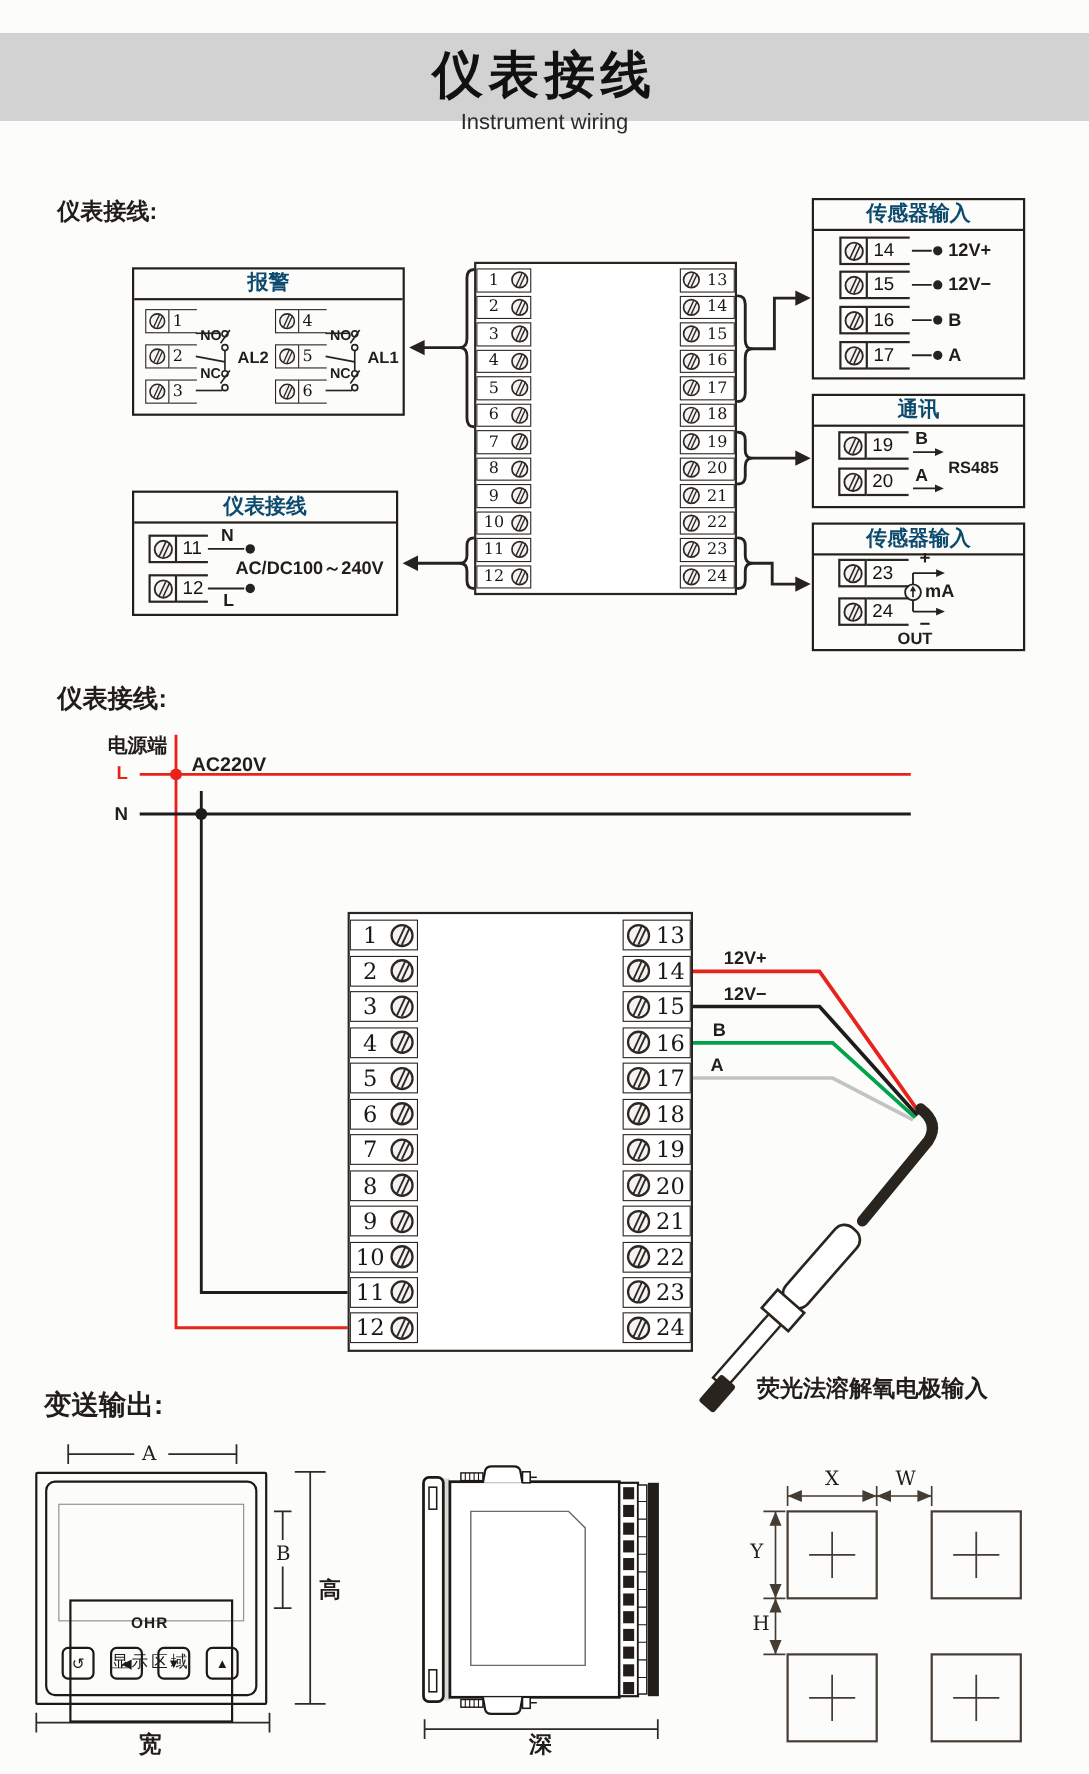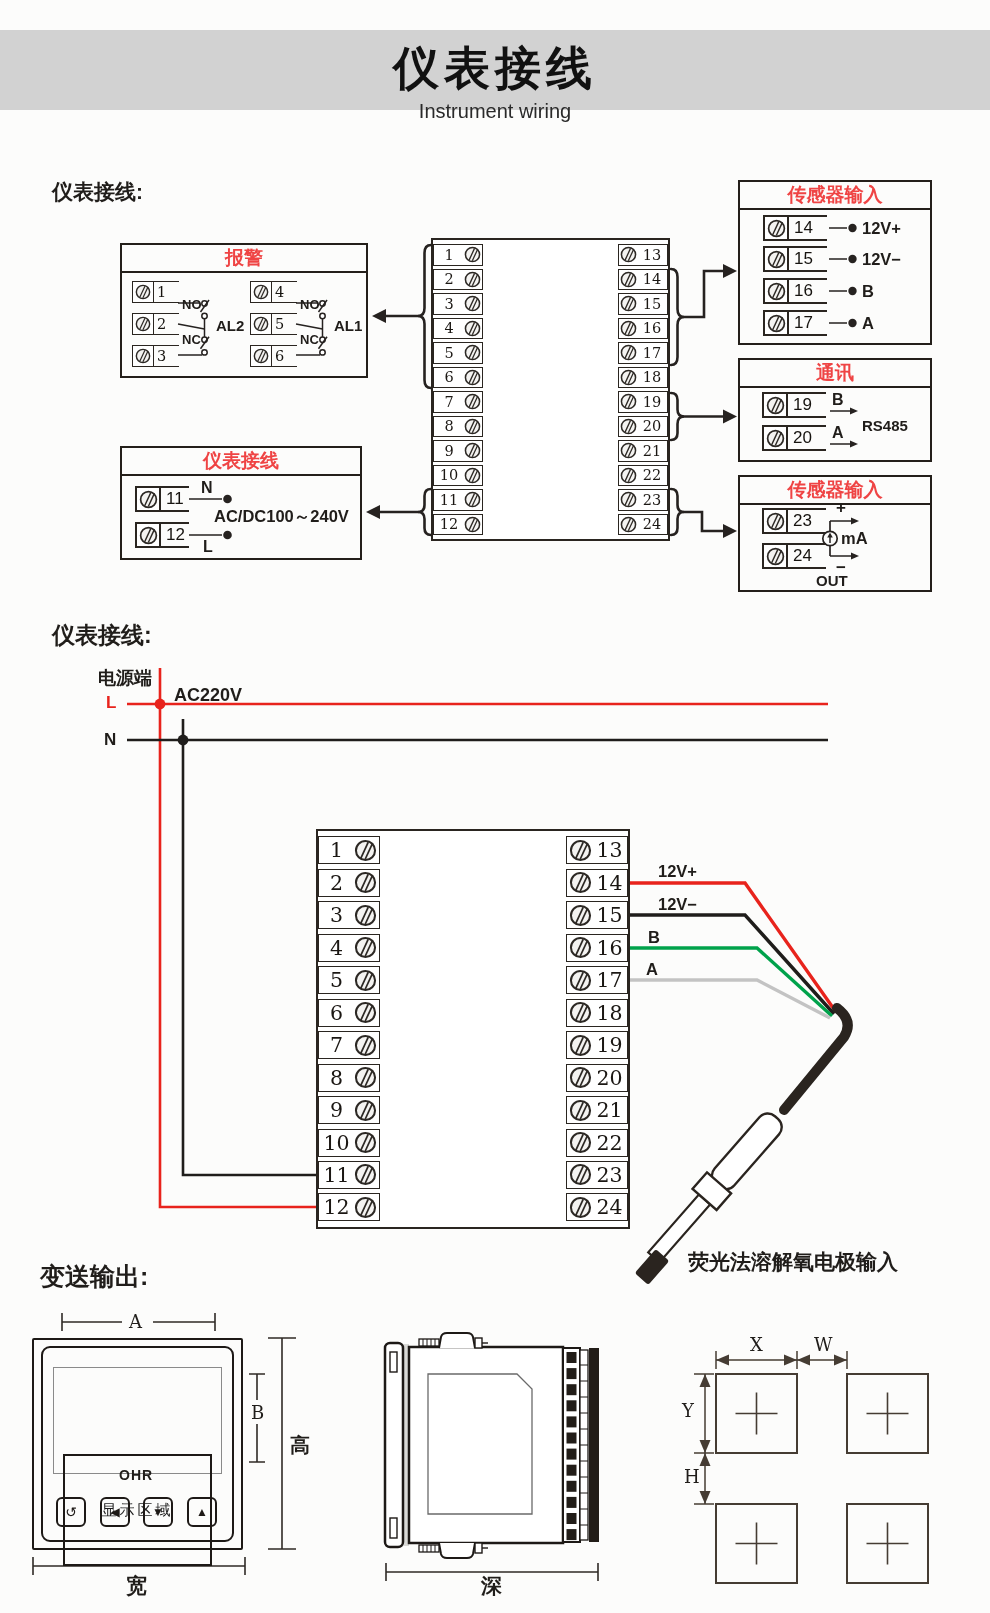--- a/index.html
+++ b/index.html
@@ -11,21 +11,21 @@
   .serif{font-family:"DejaVu Serif","Liberation Serif",serif}
   .c-red{color:#e8231c}
   svg.layer{position:absolute;left:0;top:0}
   
   .band{position:absolute;left:0;top:30px;width:990px;height:80px;background:#d2d2d2;text-align:center}
   .band h1{margin:8px 0 0;font-size:46px;letter-spacing:5px;color:#111}
   .band div{font-size:20px;color:#2a2a2a;margin-top:0px}
   
   .iobox{position:absolute;border:2.4px solid #241f1a;background:transparent;box-sizing:border-box}
   .iobox-title{text-align:center;font-weight:700;font-size:19px;line-height:26px;height:26px;
-               border-bottom:2.4px solid #241f1a;color:#ef4444}
+               border-bottom:2.4px solid #241f1a;color:#0c4a6e}
   
   .block{position:absolute;border:2.4px solid #2a2520;background:#fff;box-sizing:border-box}
   .tcol{display:flex;flex-direction:column;justify-content:space-evenly;box-sizing:border-box}
   .tcell{display:flex;align-items:center;border:1.6px solid #2a2520;background:#fff;box-sizing:border-box}
   .tcol-r .tcell{flex-direction:row-reverse}
   .tnum{flex:1;text-align:center;font-family:"DejaVu Serif","Liberation Serif",serif;color:#1b1713}
   .t-sm .tcell{height:21.5px}
   .t-sm .tnum{font-size:14.5px}
   .t-lg .tcell{height:28px}
   .t-lg .tnum{font-size:20.5px}

